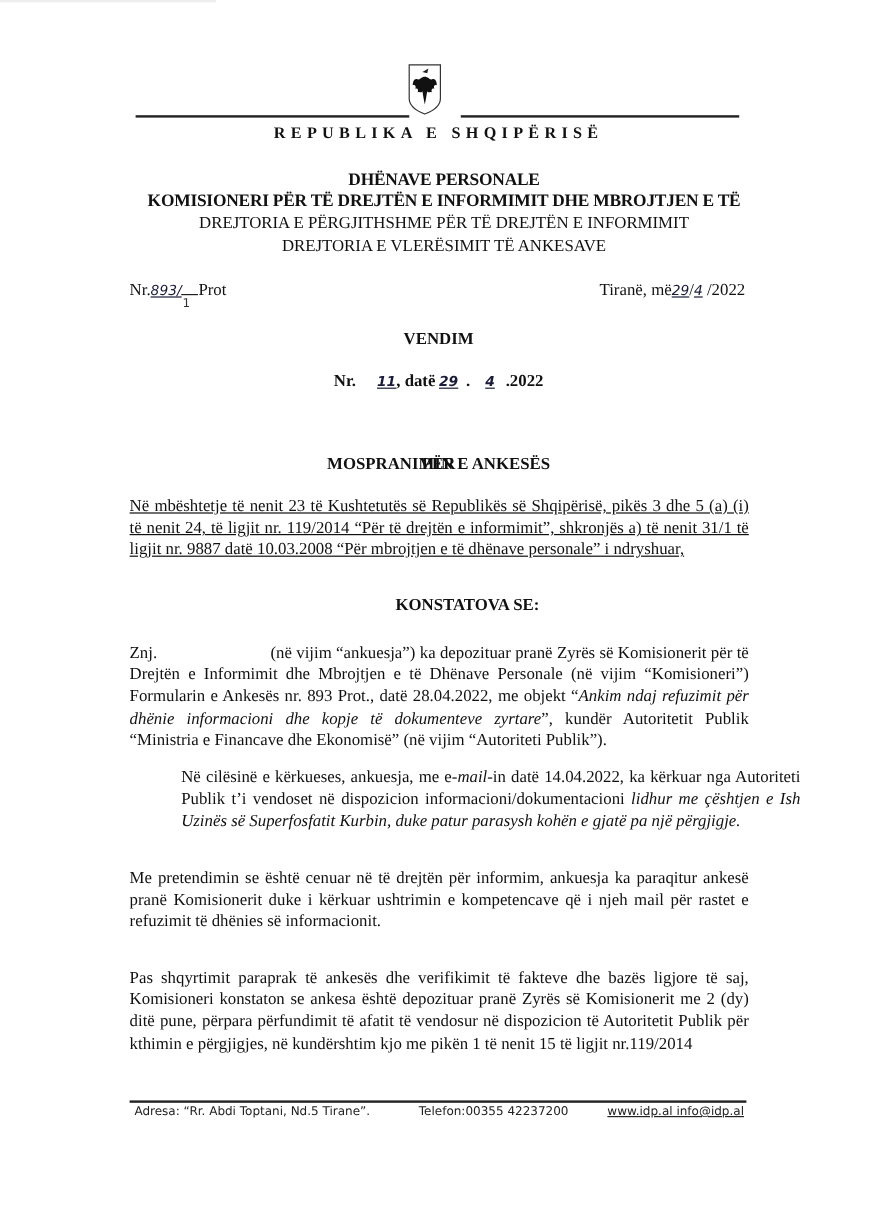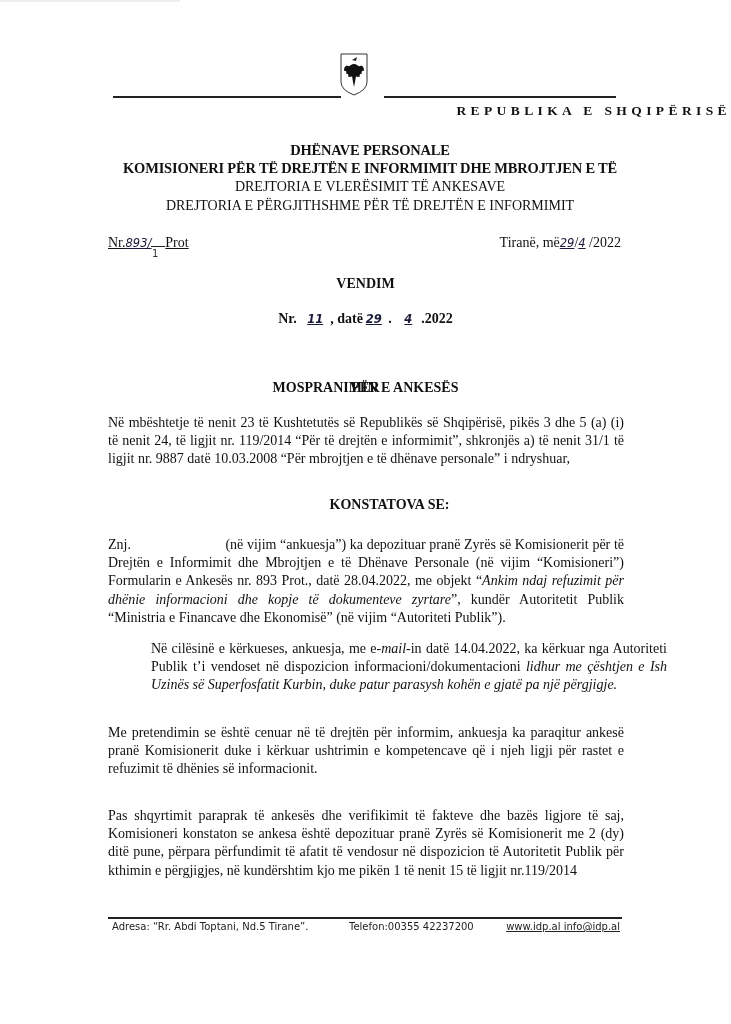--- a/index.html
+++ b/index.html
@@ -6,45 +6,45 @@
   body {
     width: 731px; height: 1024px; position: relative; overflow: hidden;
     font-family: "Liberation Serif", serif; color: #111;
   }
   .abs { position: absolute; }
   .emblem { left: 339px; top: 52px; width: 30px; height: 44px; }
   .hline { position: absolute; height: 1.5px; background: #222; }
   .hl-left { left: 113px; top: 96px; width: 228px; }
   .hl-right { left: 384px; top: 96px; width: 232px; }
   .republic {
-    left: 0; width: 731px; top: 103px; text-align: right;
+    left: 0; width: 731px; top: 103px; text-align: center;
     font-weight: bold; font-size: 13.5px; letter-spacing: 4.4px;
   }
   .commission {
     left: 100px; width: 540px; top: 141px; text-align: center;
     font-weight: bold; font-size: 14.5px; line-height: 18px; letter-spacing: -0.2px;
   }
   .directorate {
     left: 100px; width: 540px; top: 177px; text-align: center;
     font-size: 14px; line-height: 19px;
   }
-  .protline { left: 108px; top: 235px; font-size: 14px; text-decoration: underline; }
+  .protline { left: 108px; top: 235px; font-size: 14px; }
   .dateline { right: 110px; top: 235px; font-size: 14px; }
   .hand { font-family: "DejaVu Sans", sans-serif; font-size: 11.5px; font-style: italic; color: #1b1b3a; text-decoration: underline; }
   .hand-sub { left: 152px; top: 248px; font-size: 10px; font-family: "DejaVu Sans", sans-serif; color:#333; }
   .center-bold { left: 0; width: 731px; text-align: center; font-weight: bold; font-size: 14px; }
   .vendim { top: 276px; }
   .nrline { top: 311px; }
   .per { top: 360px; margin-top: 20px; }
   .mospranimin { top: 380px; }
   .para {
     left: 108px; width: 516px; font-size: 14px; line-height: 18.2px;
     text-align: justify; text-align-last: left;
   }
-  .p1 { top: 414px; }
+  .p1 { top: 414px; text-decoration: underline; }
   .konstatova { top: 497px; margin-left: 24px; }
   .p2 { top: 536px; }
   .p3 { top: 640px; margin-left: 43px; }
   .p4 { top: 724px; }
   .p5 { top: 807px; }
   .footer-line { left: 108px; top: 917px; width: 514px; height: 1.5px; background:#222; }
   .footer {
     top: 921px; font-family: "DejaVu Sans", sans-serif; font-size: 10px; color: #222;
   }
   .f-addr { left: 112px; }
@@ -68,53 +68,53 @@
 <div class="hline hl-right"></div>
 
 <div class="abs republic">REPUBLIKA E SHQIPËRISË</div>
 
 <div class="abs commission">
   <div>DHËNAVE PERSONALE</div>
   <div>KOMISIONERI PËR TË DREJTËN E INFORMIMIT DHE MBROJTJEN E TË</div>
 </div>
 
 <div class="abs directorate">
+  <div>DREJTORIA E PËRGJITHSHME PËR TË DREJTËN E INFORMIMIT</div>
   <div>DREJTORIA E VLERËSIMIT TË ANKESAVE</div>
-  <div>DREJTORIA E PËRGJITHSHME PËR TË DREJTËN E INFORMIMIT</div>
 </div>
 
 <div class="abs protline">
   <span>Nr.</span><span class="hand">893/</span><span style="display:inline-block;width:14px;border-bottom:1px solid #222;"></span><span>Prot</span>
 </div>
 <div class="abs hand-sub">1</div>
 
 <div class="abs dateline">
   <span>Tiranë, më</span><span class="hand">29</span><span>/</span><span class="hand">4</span><span> /2022</span>
 </div>
 
 <div class="abs center-bold vendim">VENDIM</div>
 <div class="abs center-bold nrline">
   <span>Nr.</span>
-  <span class="hand" style="display:inline-block;min-width:30px;text-align:center;">11</span><span>, datë</span><span class="hand" style="display:inline-block;min-width:22px;">29</span><span> . </span><span class="hand" style="display:inline-block;min-width:26px;">4</span><span>.2022</span>
+  <span class="hand" style="display:inline-block;min-width:30px;text-align:right;">11</span><span>, datë</span><span class="hand" style="display:inline-block;min-width:22px;">29</span><span> . </span><span class="hand" style="display:inline-block;min-width:26px;">4</span><span>.2022</span>
 </div>
 <div class="abs center-bold per">PËR</div>
 <div class="abs center-bold mospranimin">MOSPRANIMIN E ANKESËS</div>
 
 <div class="abs para p1">Në mbështetje të nenit 23 të Kushtetutës së Republikës së Shqipërisë, pikës 3 dhe 5 (a) (i) të nenit 24, të ligjit nr. 119/2014 “Për të drejtën e informimit”, shkronjës a) të nenit 31/1 të ligjit nr. 9887 datë 10.03.2008 “Për mbrojtjen e të dhënave personale” i ndryshuar,</div>
 
 <div class="abs center-bold konstatova">KONSTATOVA SE:</div>
 
 <div class="abs para p2">
   <span style="white-space:pre-wrap;">Znj.                          (në vijim “ankuesja”) ka depozituar pranë Zyrës së Komisionerit për të Drejtën e Informimit dhe Mbrojtjen e të Dhënave Personale (në vijim “Komisioneri”) Formularin e Ankesës nr. 893 Prot., datë 28.04.2022, me objekt “</span><i>Ankim ndaj refuzimit për dhënie informacioni dhe kopje të dokumenteve zyrtare</i><span>”, kundër Autoritetit Publik “Ministria e Financave  dhe Ekonomisë” (në vijim “Autoriteti Publik”).</span>
 </div>
 
 <div class="abs para p3">
   <span>Në cilësinë e kërkueses, ankuesja, me e-</span><i>mail</i><span>-in datë 14.04.2022, ka kërkuar nga Autoriteti Publik t’i vendoset në dispozicion informacioni/dokumentacioni </span><i>lidhur me çështjen e Ish Uzinës së Superfosfatit Kurbin, duke patur parasysh kohën e gjatë pa një përgjigje.</i>
 </div>
 
-<div class="abs para p4">Me pretendimin se është cenuar në të drejtën për informim, ankuesja ka paraqitur ankesë pranë Komisionerit duke i kërkuar ushtrimin e kompetencave që i njeh ligji për rastet e refuzimit të dhënies së informacionit.</div>
+<div class="abs para p4">Me pretendimin se është cenuar në të drejtën për informim, ankuesja ka paraqitur ankesë pranë Komisionerit duke i kërkuar ushtrimin e kompetencave që i njeh mail për rastet e refuzimit të dhënies së informacionit.</div>
 
 <div class="abs para p5">Pas shqyrtimit paraprak të ankesës dhe verifikimit të fakteve dhe bazës ligjore të saj, Komisioneri konstaton se ankesa është depozituar pranë Zyrës së Komisionerit me 2 (dy) ditë pune, përpara përfundimit të afatit të vendosur në dispozicion të Autoritetit Publik për kthimin e përgjigjes, në kundërshtim kjo me pikën 1 të nenit 15 të ligjit nr.119/2014</div>
 
 <div class="abs footer-line"></div>
 <div class="abs footer f-addr">Adresa: “Rr. Abdi Toptani, Nd.5 Tirane”.</div>
 <div class="abs footer f-tel">Telefon:00355 42237200</div>
 <div class="abs footer f-web">www.idp.al info@idp.al</div>
 
 </body></html>

